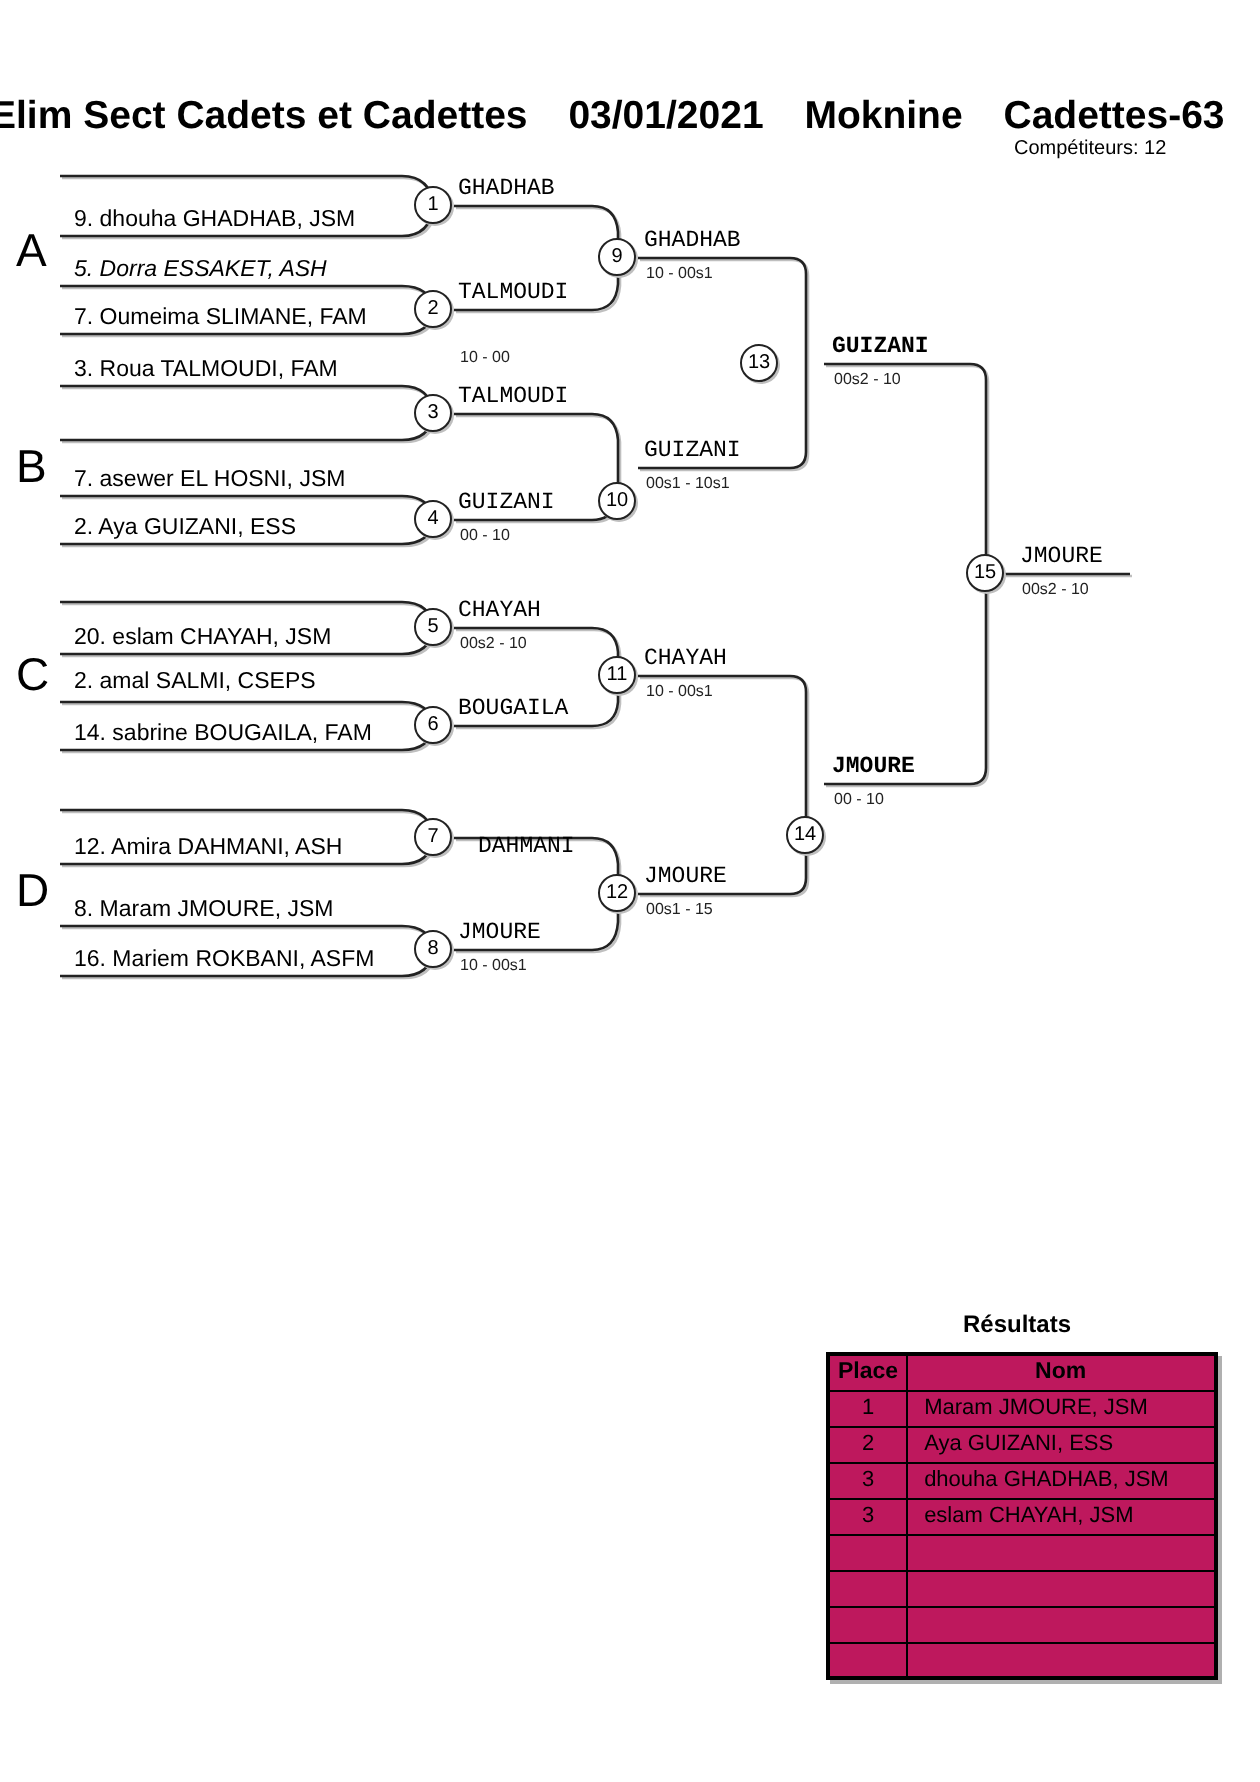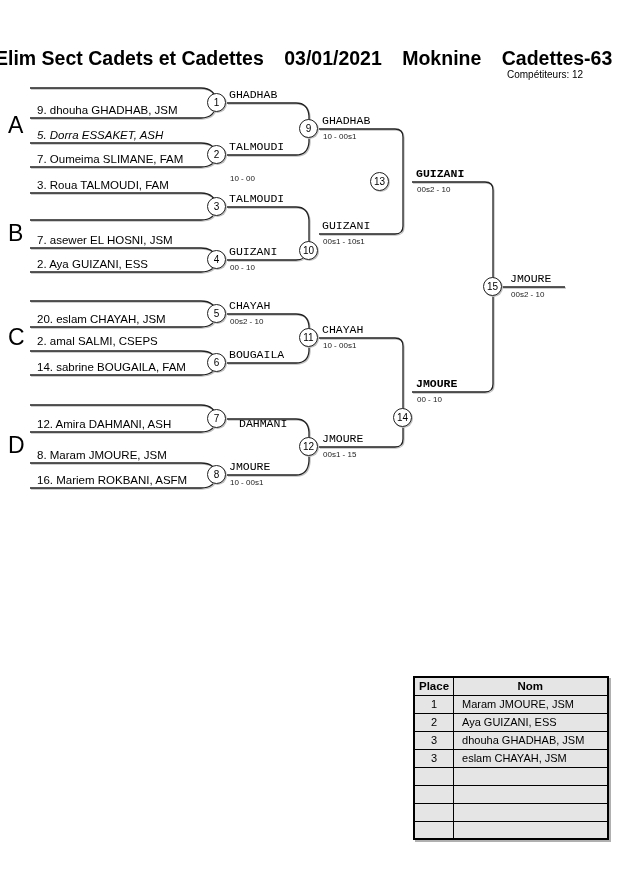--- a/index.html
+++ b/index.html
@@ -45,21 +45,21 @@
     background:#fff; z-index:2; text-align:center; font-size:10px; line-height:17px;
     box-shadow:1px 1px 0 #bfbfbf;
   }
   
   #results-title {
     position:absolute; left:413px; top:655px; width:191px; text-align:center;
     font-size:12px; font-weight:bold; z-index:3;
   }
   #results-table {
     position:absolute; left:413px; top:676px; border-collapse:collapse;
-    background:#e5e5e5; border:2px solid #000; box-shadow:2px 2px 0 #b0b0b0; z-index:3;
+    background:#be185d; border:2px solid #000; box-shadow:2px 2px 0 #b0b0b0; z-index:3;
   }
   #results-table th, #results-table td {
     border:1px solid #000; font-size:11px; height:18px; padding:0 4px;
   }
   #results-table th { font-weight:bold; font-size:11.5px; text-align:center; }
   #results-table td.place { width:35px; min-width:35px; text-align:center; }
   #results-table td.nom { width:154px; min-width:154px; text-align:left; padding-left:8px; }
 </style>
 </head>
 <body>
@@ -167,20 +167,21 @@
   <div class="score" style="left:323px; top:341px;">10 - 00s1</div>
   <div class="winner" style="left:322px; top:432px;">JMOURE</div>
   <div class="score" style="left:323px; top:450px;">00s1 - 15</div>
   <div class="winner bold" style="left:416px; top:167px;">GUIZANI</div>
   <div class="score" style="left:417px; top:185px;">00s2 - 10</div>
   <div class="winner bold" style="left:416px; top:377px;">JMOURE</div>
   <div class="score" style="left:417px; top:395px;">00 - 10</div>
   <div class="winner" style="left:510px; top:272px;">JMOURE</div>
   <div class="score" style="left:511px; top:290px;">00s2 - 10</div>
 
+  <div id="results-title">Résultats</div>
   <table id="results-table">
     <thead>
       <tr>
         <th>Place</th>
         <th>Nom</th>
       </tr>
     </thead>
     <tbody>
       <tr>
         <td class="place">1</td>

